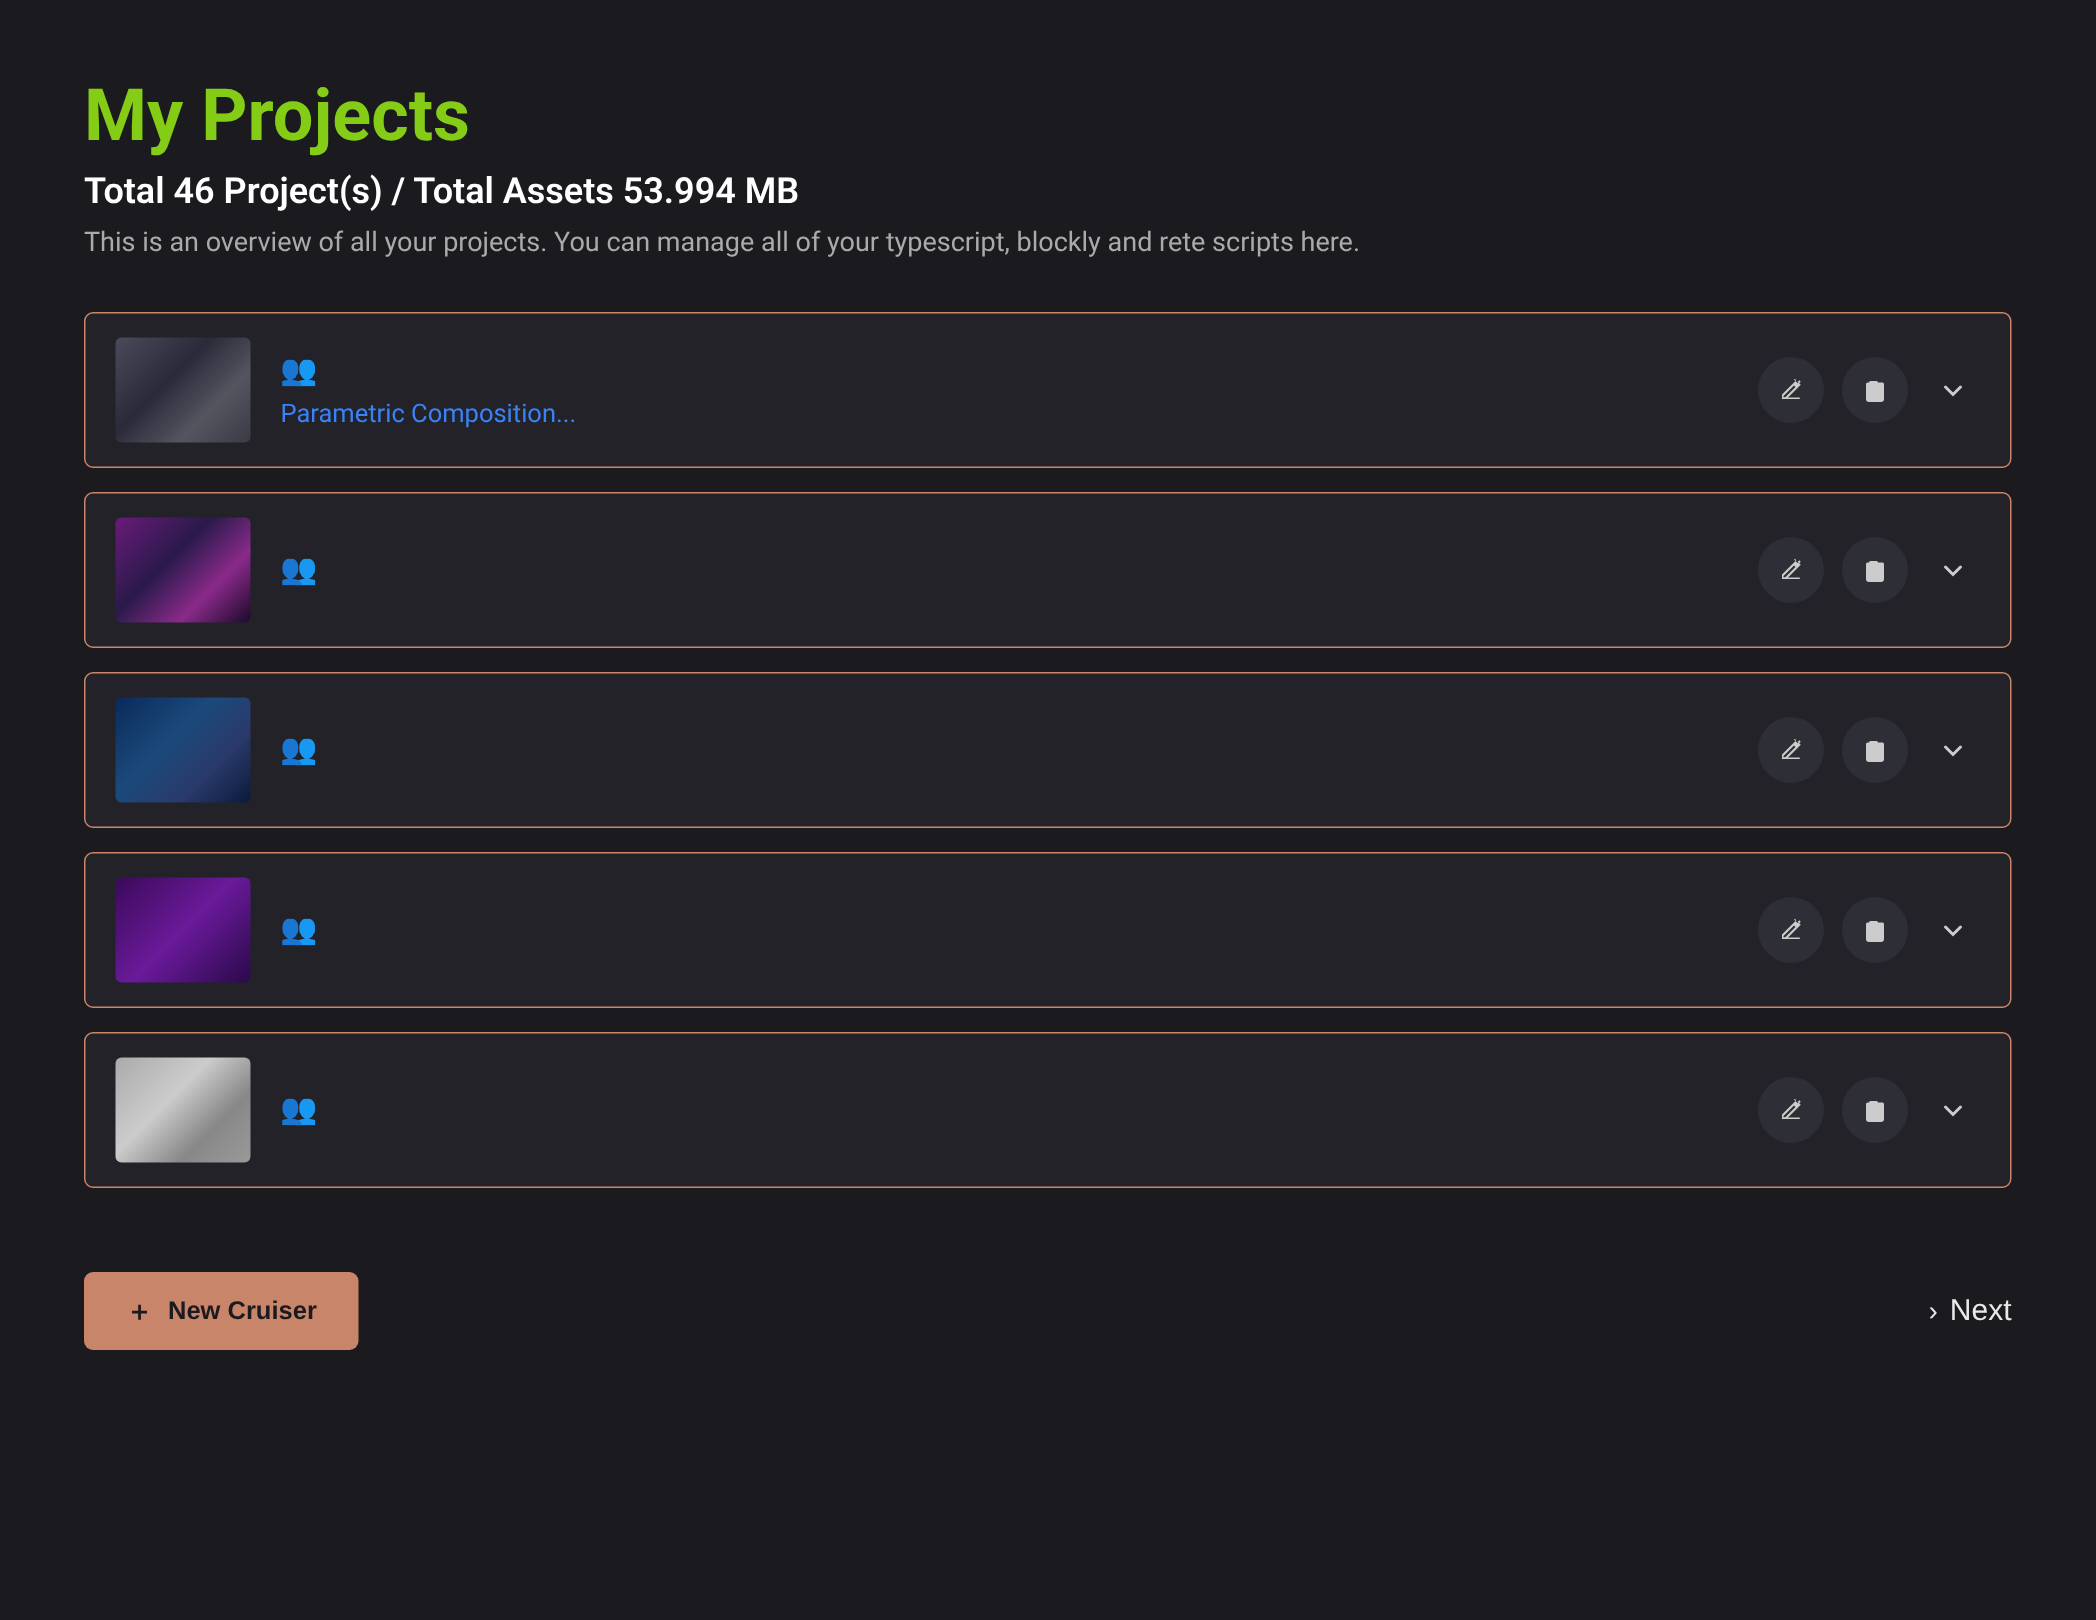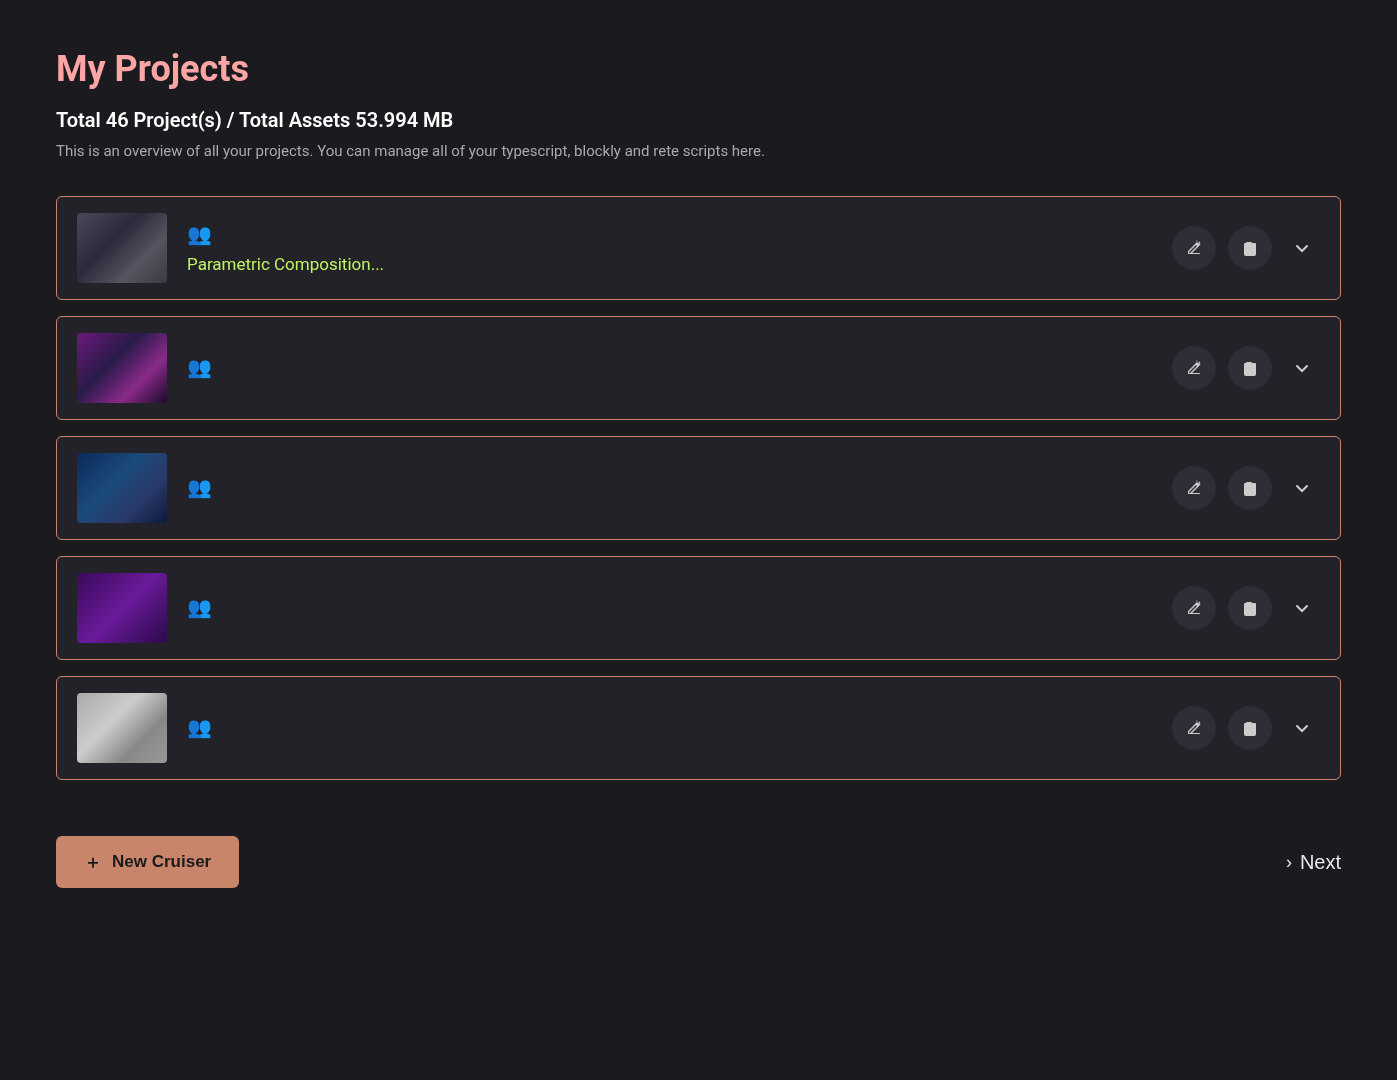--- a/index.html
+++ b/index.html
@@ -11,35 +11,35 @@
     body {
       background-color: #1a1a1f;
       color: #e8e8e8;
       font-family: -apple-system, BlinkMacSystemFont, 'Segoe UI', Roboto, sans-serif;
       width: 1397px;
       min-height: 1080px;
       padding: 48px 56px 48px 56px;
     }
 
     .page-title {
-      font-size: 36px;
+      font-size: 48px;
       font-weight: 700;
-      color: #fca5a5;
-      margin-bottom: 18px;
+      color: #84cc16;
+      margin-bottom: 8px;
     }
 
     .stats-title {
-      font-size: 20px;
+      font-size: 24px;
       font-weight: 600;
       color: #ffffff;
       margin-bottom: 10px;
     }
 
     .description {
-      font-size: 15px;
+      font-size: 18px;
       color: #aaaaaa;
       margin-bottom: 36px;
     }
 
     .projects-list {
       display: flex;
       flex-direction: column;
       gap: 0px;
     }
 
@@ -89,21 +89,21 @@
     }
 
     .project-type-icon {
       font-size: 20px;
       color: #cccccc;
       margin-bottom: 2px;
     }
 
     .project-name {
       font-size: 17px;
-      color: #bef264;
+      color: #3b82f6;
     }
 
     .project-actions {
       display: flex;
       align-items: center;
       gap: 12px;
       margin-left: auto;
     }
 
     .action-btn {

